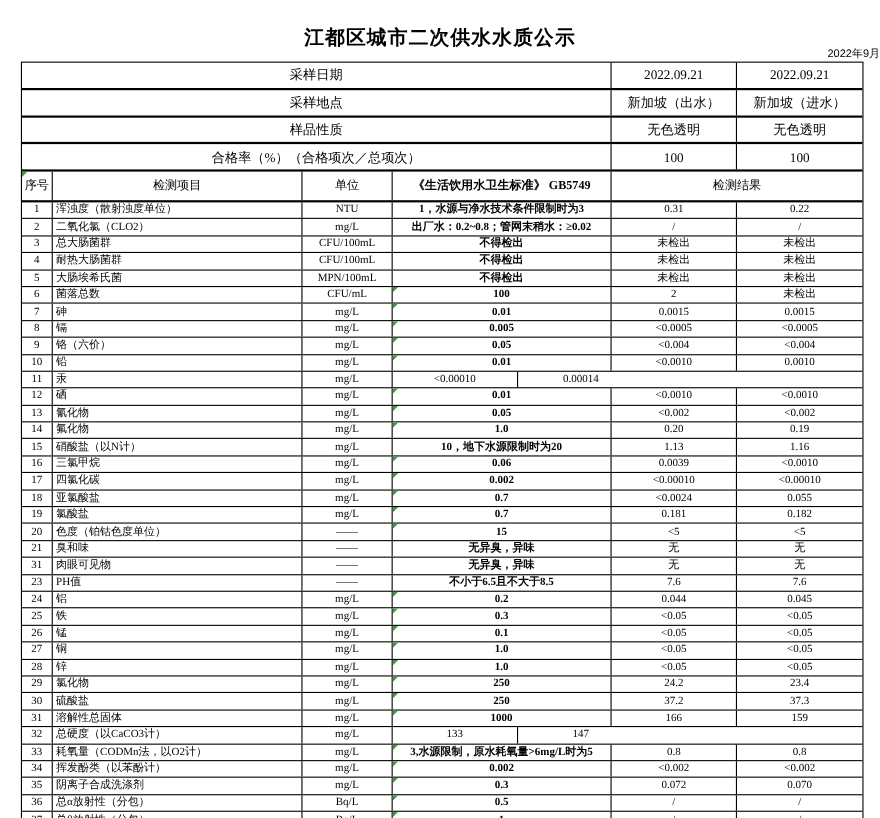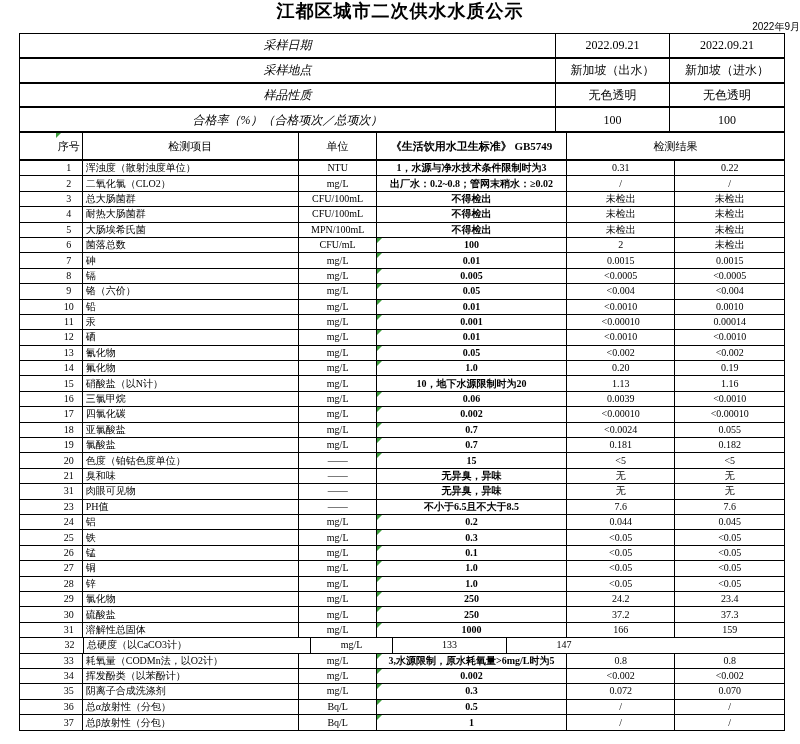--- a/index.html
+++ b/index.html
@@ -9,21 +9,21 @@
     font-family: "Liberation Serif", "DejaVu Serif", serif;
     color: #000;
     overflow: hidden;
   }
   .title {
     text-align: center;
     font-family: "Liberation Sans", "DejaVu Sans", sans-serif;
     font-weight: bold;
     font-size: 18px;
     line-height: 20px;
-    padding-top: 1px;
+    padding-top: 24px;
     letter-spacing: 1px;
   }
   .subtitle {
     text-align: right;
     font-family: "Liberation Sans", "DejaVu Sans", sans-serif;
     font-weight: normal;
     font-size: 10px;
     line-height: 11px;
   }
   .table {
@@ -41,22 +41,22 @@
     border-right: 1px solid #000;
     display: flex;
     align-items: center;
     justify-content: center;
     overflow: hidden;
     white-space: nowrap;
     position: relative;
     line-height: 1;
   }
   .c:last-child { border-right: none; }
-  .w-label { width: 536px; font-style: italic; }
-  .w-seq   { width: 28px; margin-left: 36px; }
+  .w-label { width: 536px; }
+  .w-seq   { width: 28px; }
   .w-item  { width: 227px; justify-content: flex-start; padding-left: 3px; }
   .w-unit  { width: 82px; }
   .w-std   { width: 199px; font-weight: bold; }
   .w-res   { width: 114px; }
   .w-res2  { width: 228px; }
   .flag::before {
     content: "";
     position: absolute;
     top: 0; left: 0;
     width: 0; height: 0;
@@ -193,21 +193,20 @@
     <div class="c w-unit">mg/L</div>
     <div class="c w-std flag">0.01</div>
     <div class="c w-res">&lt;0.0010</div>
     <div class="c w-res">0.0010</div>
   </div>
 
   <div class="row drow">
     <div class="c w-seq">11</div>
     <div class="c w-item">汞</div>
     <div class="c w-unit">mg/L</div>
-    <div class="c w-std flag">0.001</div>
     <div class="c w-res">&lt;0.00010</div>
     <div class="c w-res">0.00014</div>
   </div>
 
   <div class="row drow">
     <div class="c w-seq">12</div>
     <div class="c w-item">硒</div>
     <div class="c w-unit">mg/L</div>
     <div class="c w-std flag">0.01</div>
     <div class="c w-res">&lt;0.0010</div>

